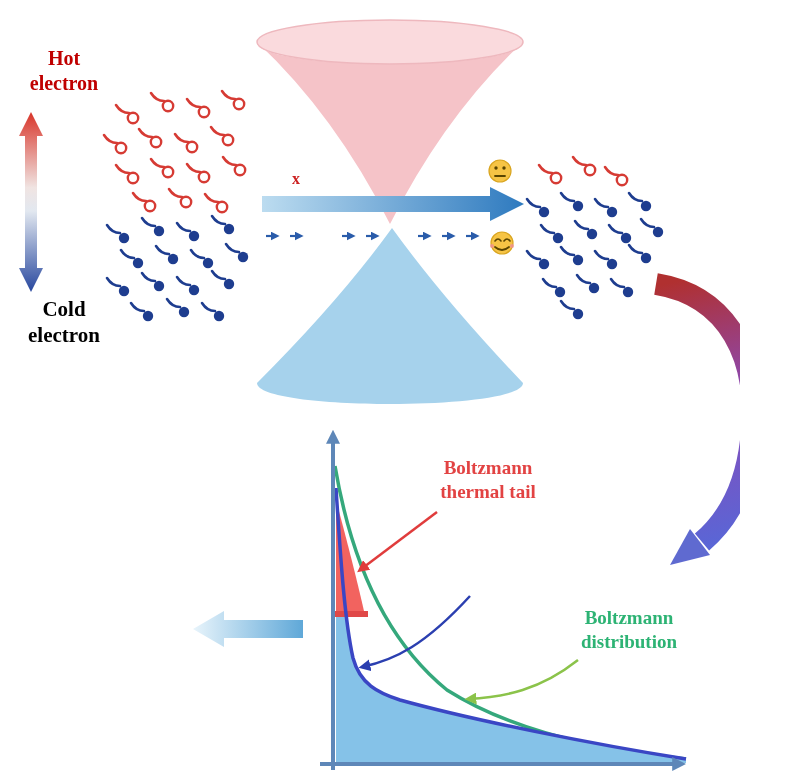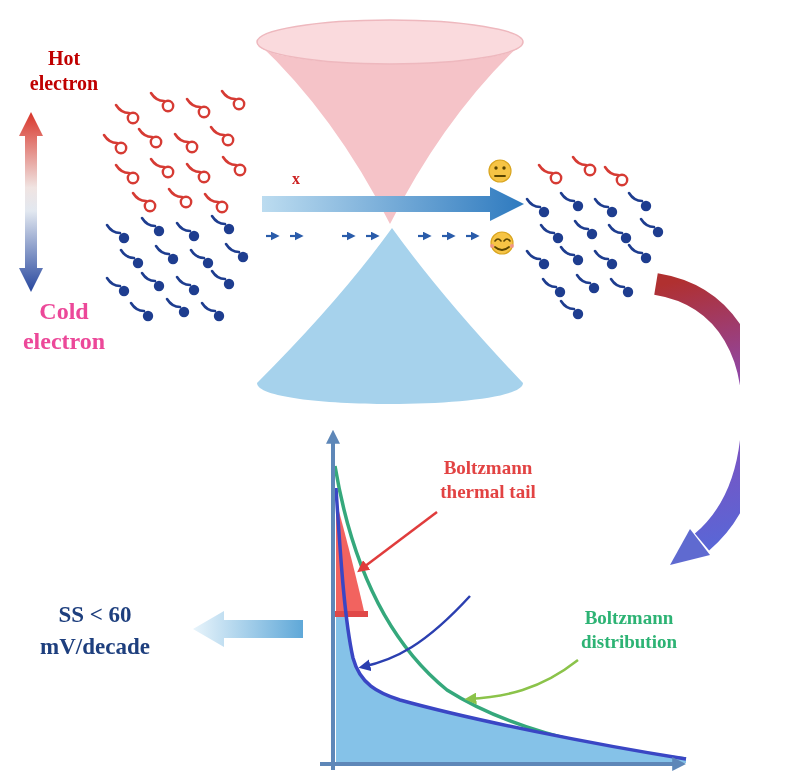--- a/index.html
+++ b/index.html
@@ -1,21 +1,21 @@
 <!DOCTYPE html>
 <html><head>
 <meta charset="utf-8">
 <style>
   html,body{margin:0;padding:0;background:#ffffff;}
   .canvas{position:relative;width:740px;height:784px;background:#ffffff;overflow:hidden;
           font-family:"Liberation Serif", serif;}
   .layer{position:absolute;left:0;top:0;}
   .lbl{position:absolute;white-space:pre-line;text-align:center;font-weight:bold;line-height:1.25;}
   .lbl-hot{left:8px;top:46px;width:112px;font-size:20px;color:#c00000;}
-  .lbl-cold{left:8px;top:296px;width:112px;font-size:24px;color:#ec4899;}
+  .lbl-cold{left:8px;top:296px;width:112px;font-size:21px;color:#000000;}
   .lbl-x{left:286px;top:169px;width:20px;font-size:16px;color:#cc2222;}
   .lbl-ss{left:10px;top:599px;width:170px;font-size:23px;color:#1e3f7e;line-height:1.4;}
   .lbl-tail{left:403px;top:456px;width:170px;font-size:19px;color:#e24343;}
   .lbl-super{left:450px;top:535px;width:218px;font-size:19px;color:#203575;}
   .lbl-dist{left:548px;top:606px;width:162px;font-size:19px;color:#2db374;}
 </style>
 </head>
 <body>
 
 <div class="canvas">
@@ -213,19 +213,17 @@
     <path d="M 578,660 C 540,690 505,697 468,699" fill="none" stroke="#8bc34a" stroke-width="2.5" marker-end="url(#ah-green)"></path>
 
     <polygon points="193,629 224,611 224,620 303,620 303,638 224,638 224,647" fill="url(#gradArrowL)"></polygon>
   </svg>
 
   <div class="lbl lbl-hot">Hot
 electron</div>
   <div class="lbl lbl-cold">Cold
 electron</div>
   <div class="lbl lbl-x">x</div>
-  <div class="lbl lbl-ss">SS &lt; 60
-mV/decade</div>
   <div class="lbl lbl-tail">Boltzmann
 thermal tail</div>
   <div class="lbl lbl-dist">Boltzmann
 distribution</div>
 </div>
 
 </body></html>

